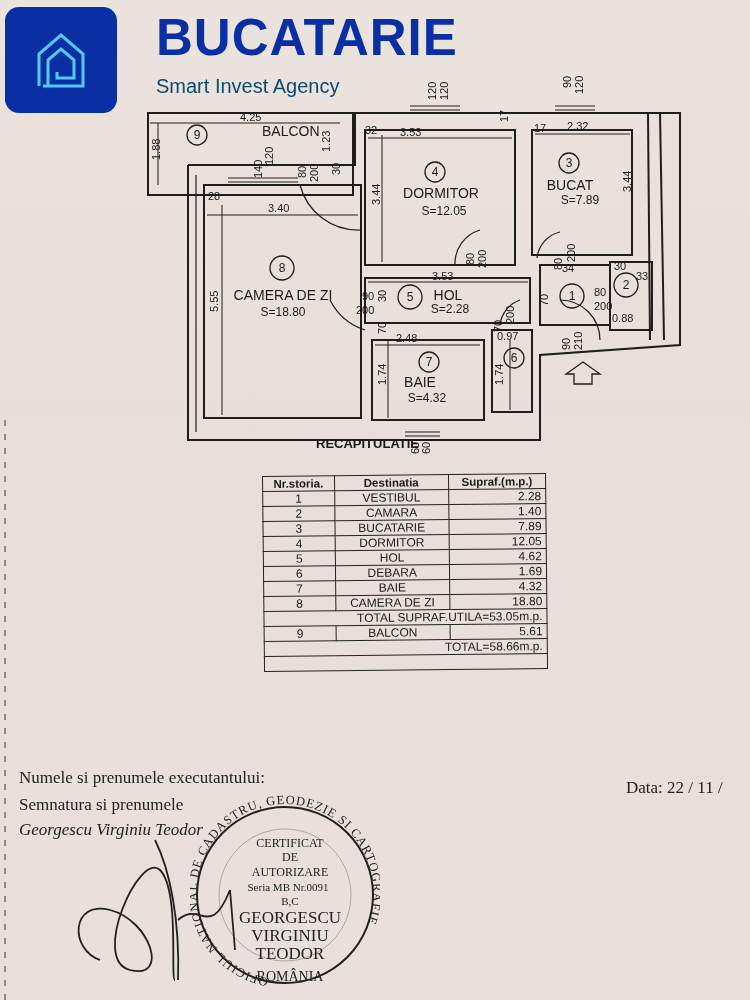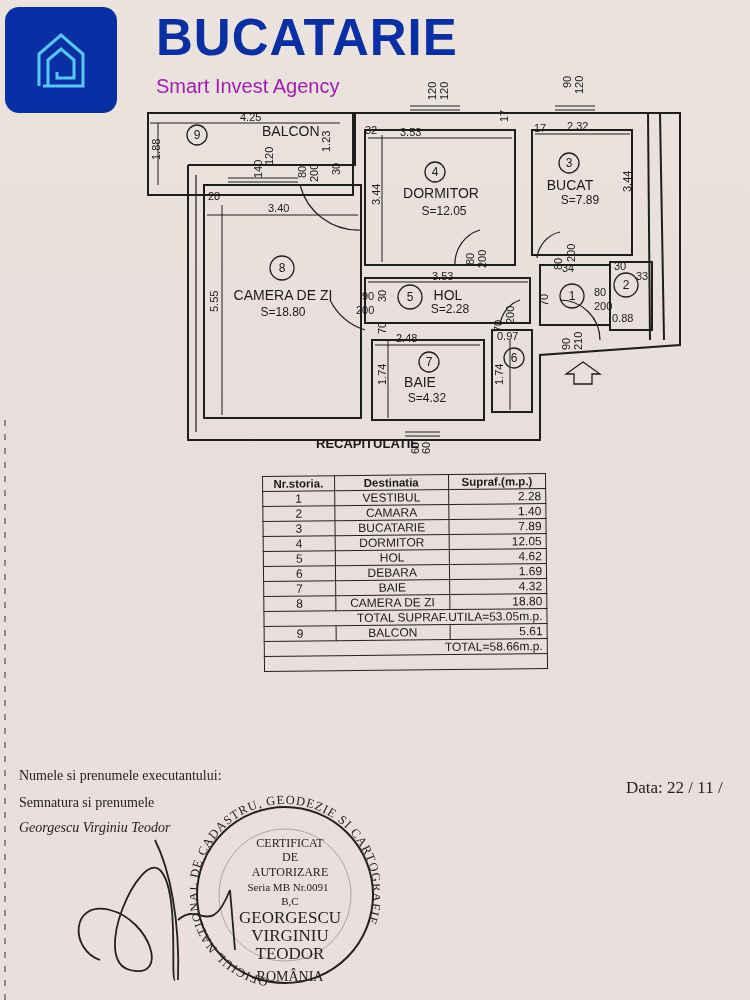--- a/index.html
+++ b/index.html
@@ -15,37 +15,37 @@
   }
   
   .edge-line { position: absolute; left: 4px; top: 420px; width: 2px; height: 580px;
     background: repeating-linear-gradient(180deg, #444 0 6px, transparent 6px 14px); opacity: .55; }
 
   
   .logo-box { position: absolute; left: 5px; top: 7px; width: 112px; height: 106px; background: #0a2ea3;
     border-radius: 14px; display: flex; align-items: center; justify-content: center; }
   .brand-title { position: absolute; left: 156px; top: 12px; font-size: 51px; font-weight: 700;
     color: #0a2ea3; letter-spacing: 1px; line-height: 1; }
-  .brand-sub { position: absolute; left: 156px; top: 76px; font-size: 20px; color: #a21caf; line-height: 1; }
+  .brand-sub { position: absolute; left: 156px; top: 76px; font-size: 20px; color: #0c4a6e; line-height: 1; }
 
   
   .plan { position: absolute; left: 0; top: 0; width: 750px; height: 460px; }
   .plan text { font-family: "Liberation Sans", sans-serif; fill: #1b1b1b; }
 
   
   .recap-title { position: absolute; left: 316px; top: 436px; font-size: 13px; font-weight: 700; }
   table.recap { position: absolute; left: 262px; top: 476px; border-collapse: collapse; width: 284px;
     font-size: 12px; transform: rotate(-0.6deg); transform-origin: left top; }
   table.recap td, table.recap th { border: 1.5px solid #222; padding: 0 4px; height: 14px; line-height: 14px; }
   table.recap th { font-weight: 700; font-size: 11.5px; }
   table.recap td.c { text-align: center; }
   table.recap td.r { text-align: right; }
 
   
-  .foot { position: absolute; font-family: "Liberation Serif", serif; font-size: 14px; color: #222; }
+  .foot { position: absolute; font-family: "Liberation Serif", serif; font-size: 17px; color: #222; }
   .foot.it { font-style: italic; text-align: center; }
   .date { position: absolute; left: 626px; top: 778px; font-family: Liberation Serif, serif; font-size: 17px; color: #222; }
   .stamp { position: absolute; left: 190px; top: 795px; width: 190px; height: 200px; }
   .stamp text { font-family: "Liberation Serif", serif; fill: #222; }
   .sign { position: absolute; left: 60px; top: 830px; width: 200px; height: 160px; }
   .storia { position: absolute; left: 28px; top: 1012px; font-size: 14px; font-weight: 700; color: #ffffff; opacity: .9; letter-spacing: .5px; }
 </style>
 </head>
 <body>
 

